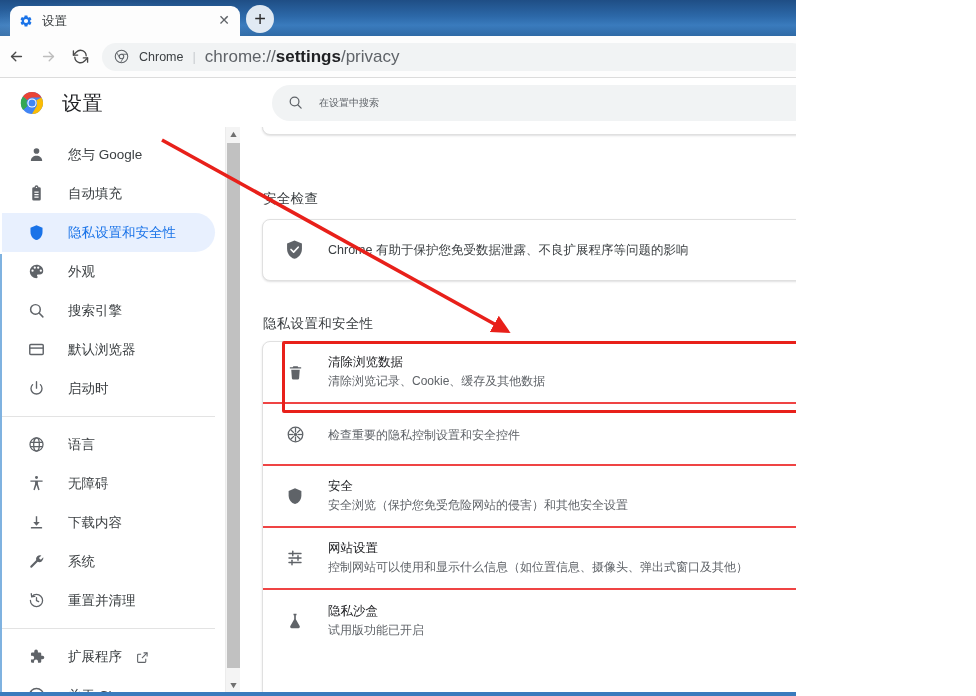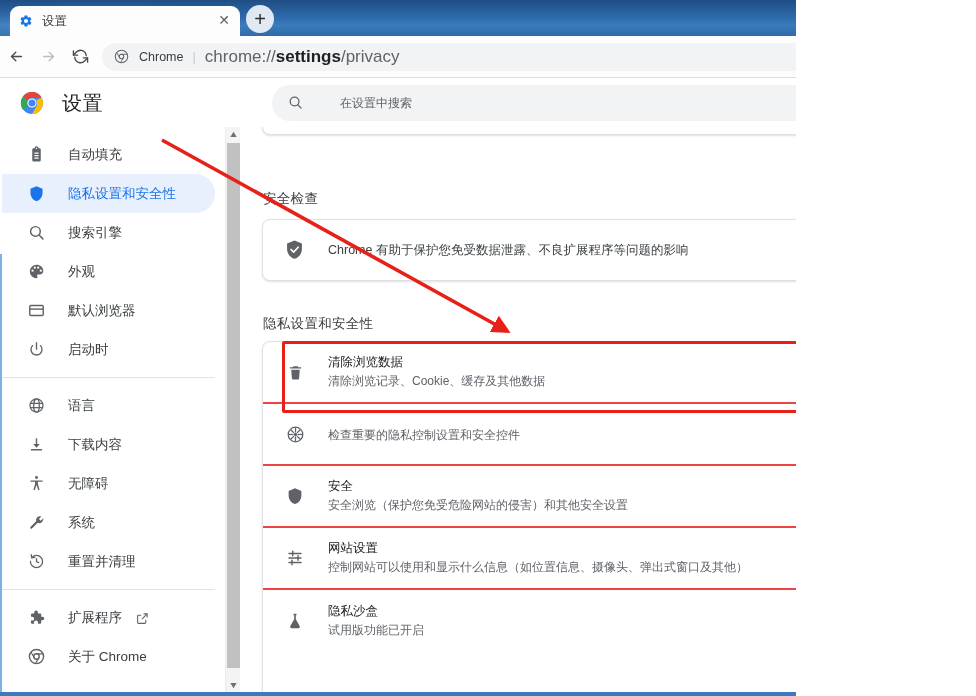--- a/index.html
+++ b/index.html
@@ -84,21 +84,21 @@
   }
   .chrome-logo { margin-left: 20px; width: 24px; height: 24px; }
   .settings-title {
     margin-left: 18px; font-size: 20px; color: #202124; font-weight: 400; letter-spacing: .5px;
   }
   .search-box {
     position: absolute; left: 272px; top: 6px; width: 642px; height: 36px;
     background: #f1f3f4; border-radius: 18px; display: flex; align-items: center; padding: 0 16px;
   }
   .search-box .sicon { width: 17px; height: 17px; color: #5f6368; margin-right: 14px; flex:0 0 auto;}
-  .search-box .sph { font-size: 12px; color: #5f6368; margin-left: 21px; }
+  .search-box .sph { font-size: 10px; color: #5f6368; }
 
   
   .content-area { position: absolute; left: 0; top: 127px; width: 976px; height: 566px; background: #fff; }
   .sidebar {
     position: absolute; left: 2px; top: 0; width: 223px; height: 566px;
     background: #fff; overflow: hidden; padding-top: 8px;
   }
   .side-item {
     height: 39px; display: flex; align-items: center;
     padding-left: 24px; border-radius: 0 20px 20px 0; margin-right: 10px;
@@ -303,56 +303,65 @@
       </span>
       <span class="sph">在设置中搜索</span>
     </div>
   </div>
 
   <div class="content-area">
     <div class="left-edge"></div>
 
     <div class="sidebar">
 
+      <div class="side-item">
+        <span class="si-ic">
+          <svg width="17" height="17" viewBox="0 0 24 24" fill="#5f6368">
+              <circle cx="12" cy="7" r="4"></circle>
+              <path d="M4 21c0-4.4 3.6-7.2 8-7.2s8 2.8 8 7.2z"></path>
+            </svg>
+        </span>
+        <span class="si-lb">您与 Google</span>
+      </div>
 
       <div class="side-item">
         <span class="si-ic">
           <svg width="17" height="17" viewBox="0 0 24 24" fill="#5f6368">
               <path d="M16 3h-1.2a2.8 2.8 0 00-5.6 0H8a2 2 0 00-2 2v15a2 2 0 002 2h8a2 2 0 002-2V5a2 2 0 00-2-2zm-4-.6a1 1 0 110 2 1 1 0 010-2zM15 18H9v-1.6h6zm0-3.6H9v-1.6h6zm0-3.6H9V9.2h6z"></path>
             </svg>
         </span>
         <span class="si-lb">自动填充</span>
       </div>
 
       <div class="side-item active">
         <span class="si-ic">
           <svg width="17" height="17" viewBox="0 0 24 24" fill="#1a73e8">
               <path d="M12 1.8L3.5 5.2v6.1c0 5.3 3.6 10.2 8.5 11.4 4.9-1.2 8.5-6.1 8.5-11.4V5.2z"></path>
             </svg>
         </span>
         <span class="si-lb">隐私设置和安全性</span>
+      </div>
+
+      <div class="side-item">
+        <span class="si-ic">
+          <svg width="17" height="17" viewBox="0 0 24 24" fill="#5f6368">
+              <path d="M12 2.5a9.5 9.5 0 000 19c.9 0 1.6-.7 1.6-1.6 0-.4-.2-.8-.5-1.1-.3-.3-.4-.6-.4-1 0-.9.7-1.6 1.6-1.6h1.9a5.3 5.3 0 005.3-5.3C21.5 6.1 17.2 2.5 12 2.5zM6.4 12.5a1.6 1.6 0 110-3.2 1.6 1.6 0 010 3.2zm3.2-4.3a1.6 1.6 0 110-3.2 1.6 1.6 0 010 3.2zm4.8 0a1.6 1.6 0 110-3.2 1.6 1.6 0 010 3.2zm3.7 4.3a1.6 1.6 0 110-3.2 1.6 1.6 0 010 3.2z"></path>
+            </svg>
+        </span>
+        <span class="si-lb">外观</span>
       </div>
 
       <div class="side-item">
         <span class="si-ic">
           <svg width="17" height="17" viewBox="0 0 24 24" fill="none" stroke="#5f6368" stroke-width="2.1" stroke-linecap="round">
               <circle cx="10.5" cy="10.5" r="6.8"></circle>
               <line x1="15.6" y1="15.6" x2="21" y2="21"></line>
             </svg>
         </span>
         <span class="si-lb">搜索引擎</span>
-      </div>
-
-      <div class="side-item">
-        <span class="si-ic">
-          <svg width="17" height="17" viewBox="0 0 24 24" fill="#5f6368">
-              <path d="M12 2.5a9.5 9.5 0 000 19c.9 0 1.6-.7 1.6-1.6 0-.4-.2-.8-.5-1.1-.3-.3-.4-.6-.4-1 0-.9.7-1.6 1.6-1.6h1.9a5.3 5.3 0 005.3-5.3C21.5 6.1 17.2 2.5 12 2.5zM6.4 12.5a1.6 1.6 0 110-3.2 1.6 1.6 0 010 3.2zm3.2-4.3a1.6 1.6 0 110-3.2 1.6 1.6 0 010 3.2zm4.8 0a1.6 1.6 0 110-3.2 1.6 1.6 0 010 3.2zm3.7 4.3a1.6 1.6 0 110-3.2 1.6 1.6 0 010 3.2z"></path>
-            </svg>
-        </span>
-        <span class="si-lb">外观</span>
       </div>
 
       <div class="side-item">
         <span class="si-ic">
           <svg width="17" height="17" viewBox="0 0 24 24" fill="none" stroke="#5f6368" stroke-width="2">
               <rect x="2.5" y="5" width="19" height="14" rx="1.5"></rect>
               <line x1="2.5" y1="10" x2="21.5" y2="10"></line>
             </svg>
         </span>
         <span class="si-lb">默认浏览器</span>
@@ -378,35 +387,35 @@
               <line x1="2.8" y1="9" x2="21.2" y2="9"></line>
               <line x1="2.8" y1="15" x2="21.2" y2="15"></line>
             </svg>
         </span>
         <span class="si-lb">语言</span>
       </div>
 
       <div class="side-item">
         <span class="si-ic">
           <svg width="17" height="17" viewBox="0 0 24 24" fill="#5f6368">
+              <circle cx="12" cy="3.6" r="2.1"></circle>
+              <path d="M3.4 7.6h17.2v2H14v3l2.4 8.2-1.9.6L12 14.2l-2.5 7.2-1.9-.6L10 12.6v-3H3.4z"></path>
+            </svg>
+        </span>
+        <span class="si-lb">无障碍</span>
+      </div>
+
+      <div class="side-item">
+        <span class="si-ic">
+          <svg width="17" height="17" viewBox="0 0 24 24" fill="#5f6368">
               <path d="M11 3h2v8.2h3.6L12 16.6 7.4 11.2H11z"></path>
               <rect x="4" y="18.4" width="16" height="2.2" rx="1"></rect>
             </svg>
         </span>
         <span class="si-lb">下载内容</span>
-      </div>
-
-      <div class="side-item">
-        <span class="si-ic">
-          <svg width="17" height="17" viewBox="0 0 24 24" fill="#5f6368">
-              <circle cx="12" cy="3.6" r="2.1"></circle>
-              <path d="M3.4 7.6h17.2v2H14v3l2.4 8.2-1.9.6L12 14.2l-2.5 7.2-1.9-.6L10 12.6v-3H3.4z"></path>
-            </svg>
-        </span>
-        <span class="si-lb">无障碍</span>
       </div>
 
       <div class="side-item">
         <span class="si-ic">
           <svg width="17" height="17" viewBox="0 0 24 24" fill="#5f6368">
               <path d="M21.6 6.1l-3.5 3.5-2.7-2.7 3.5-3.5a5.7 5.7 0 00-7.4 6.9L3.4 18.4a1.6 1.6 0 002.2 2.2l8.1-8.1a5.7 5.7 0 007.9-6.4z"></path>
             </svg>
         </span>
         <span class="si-lb">系统</span>
       </div>

